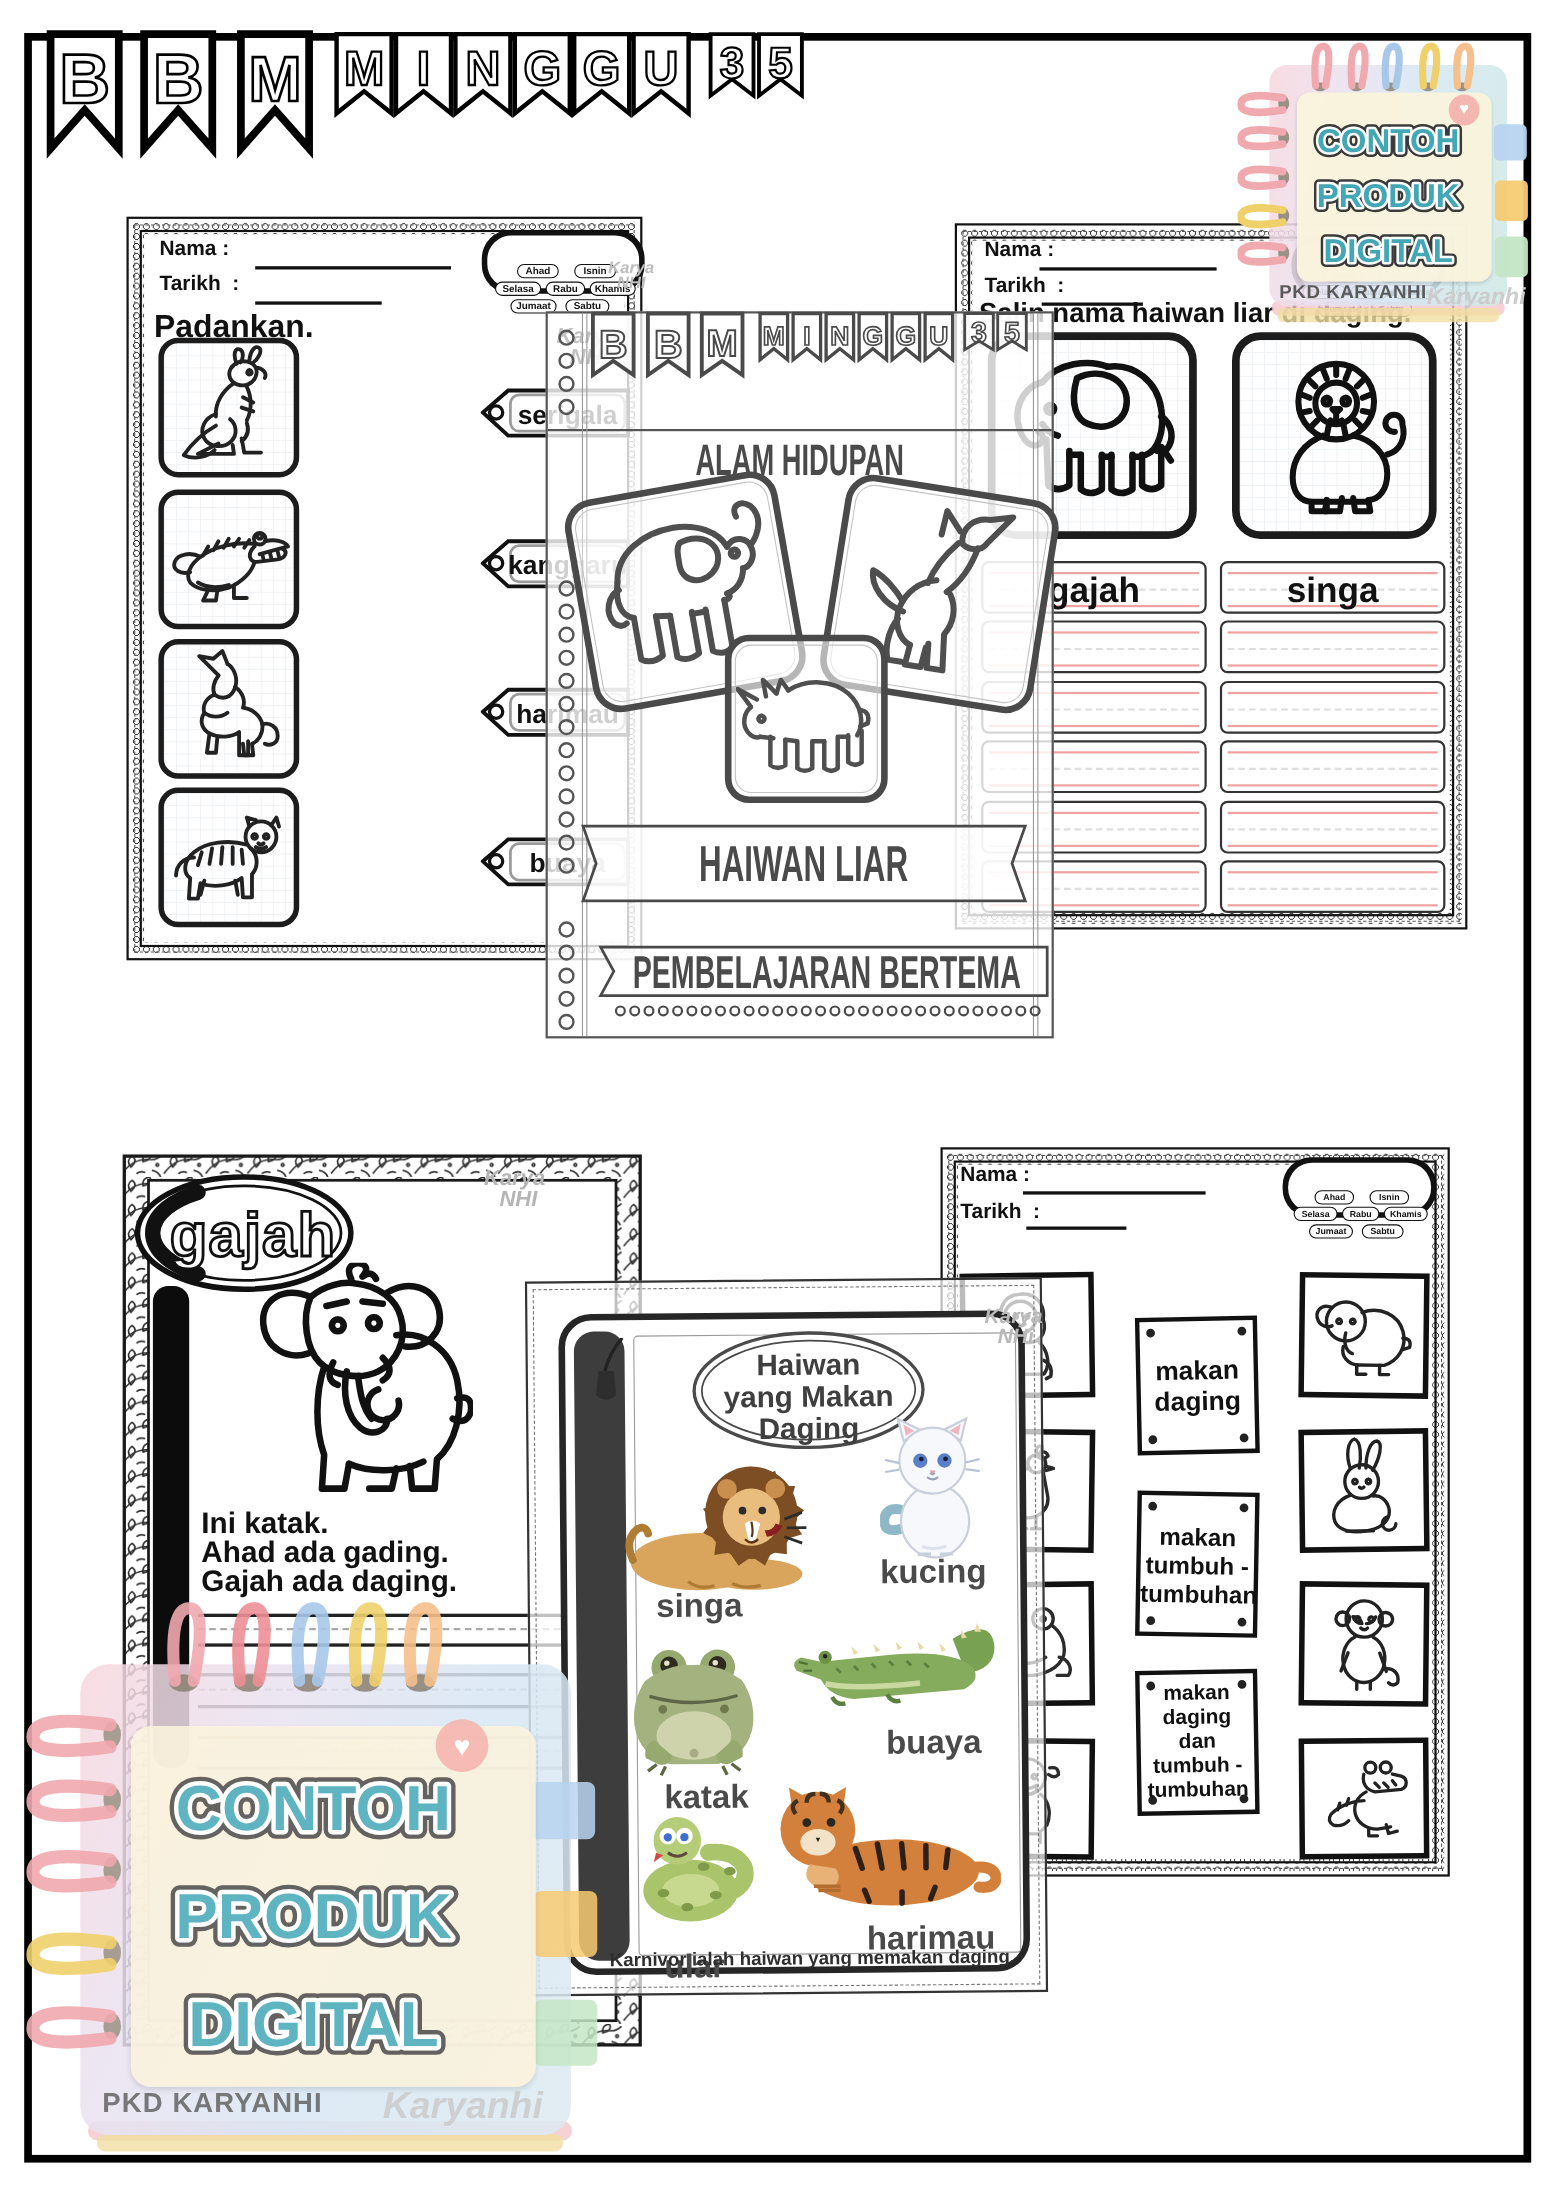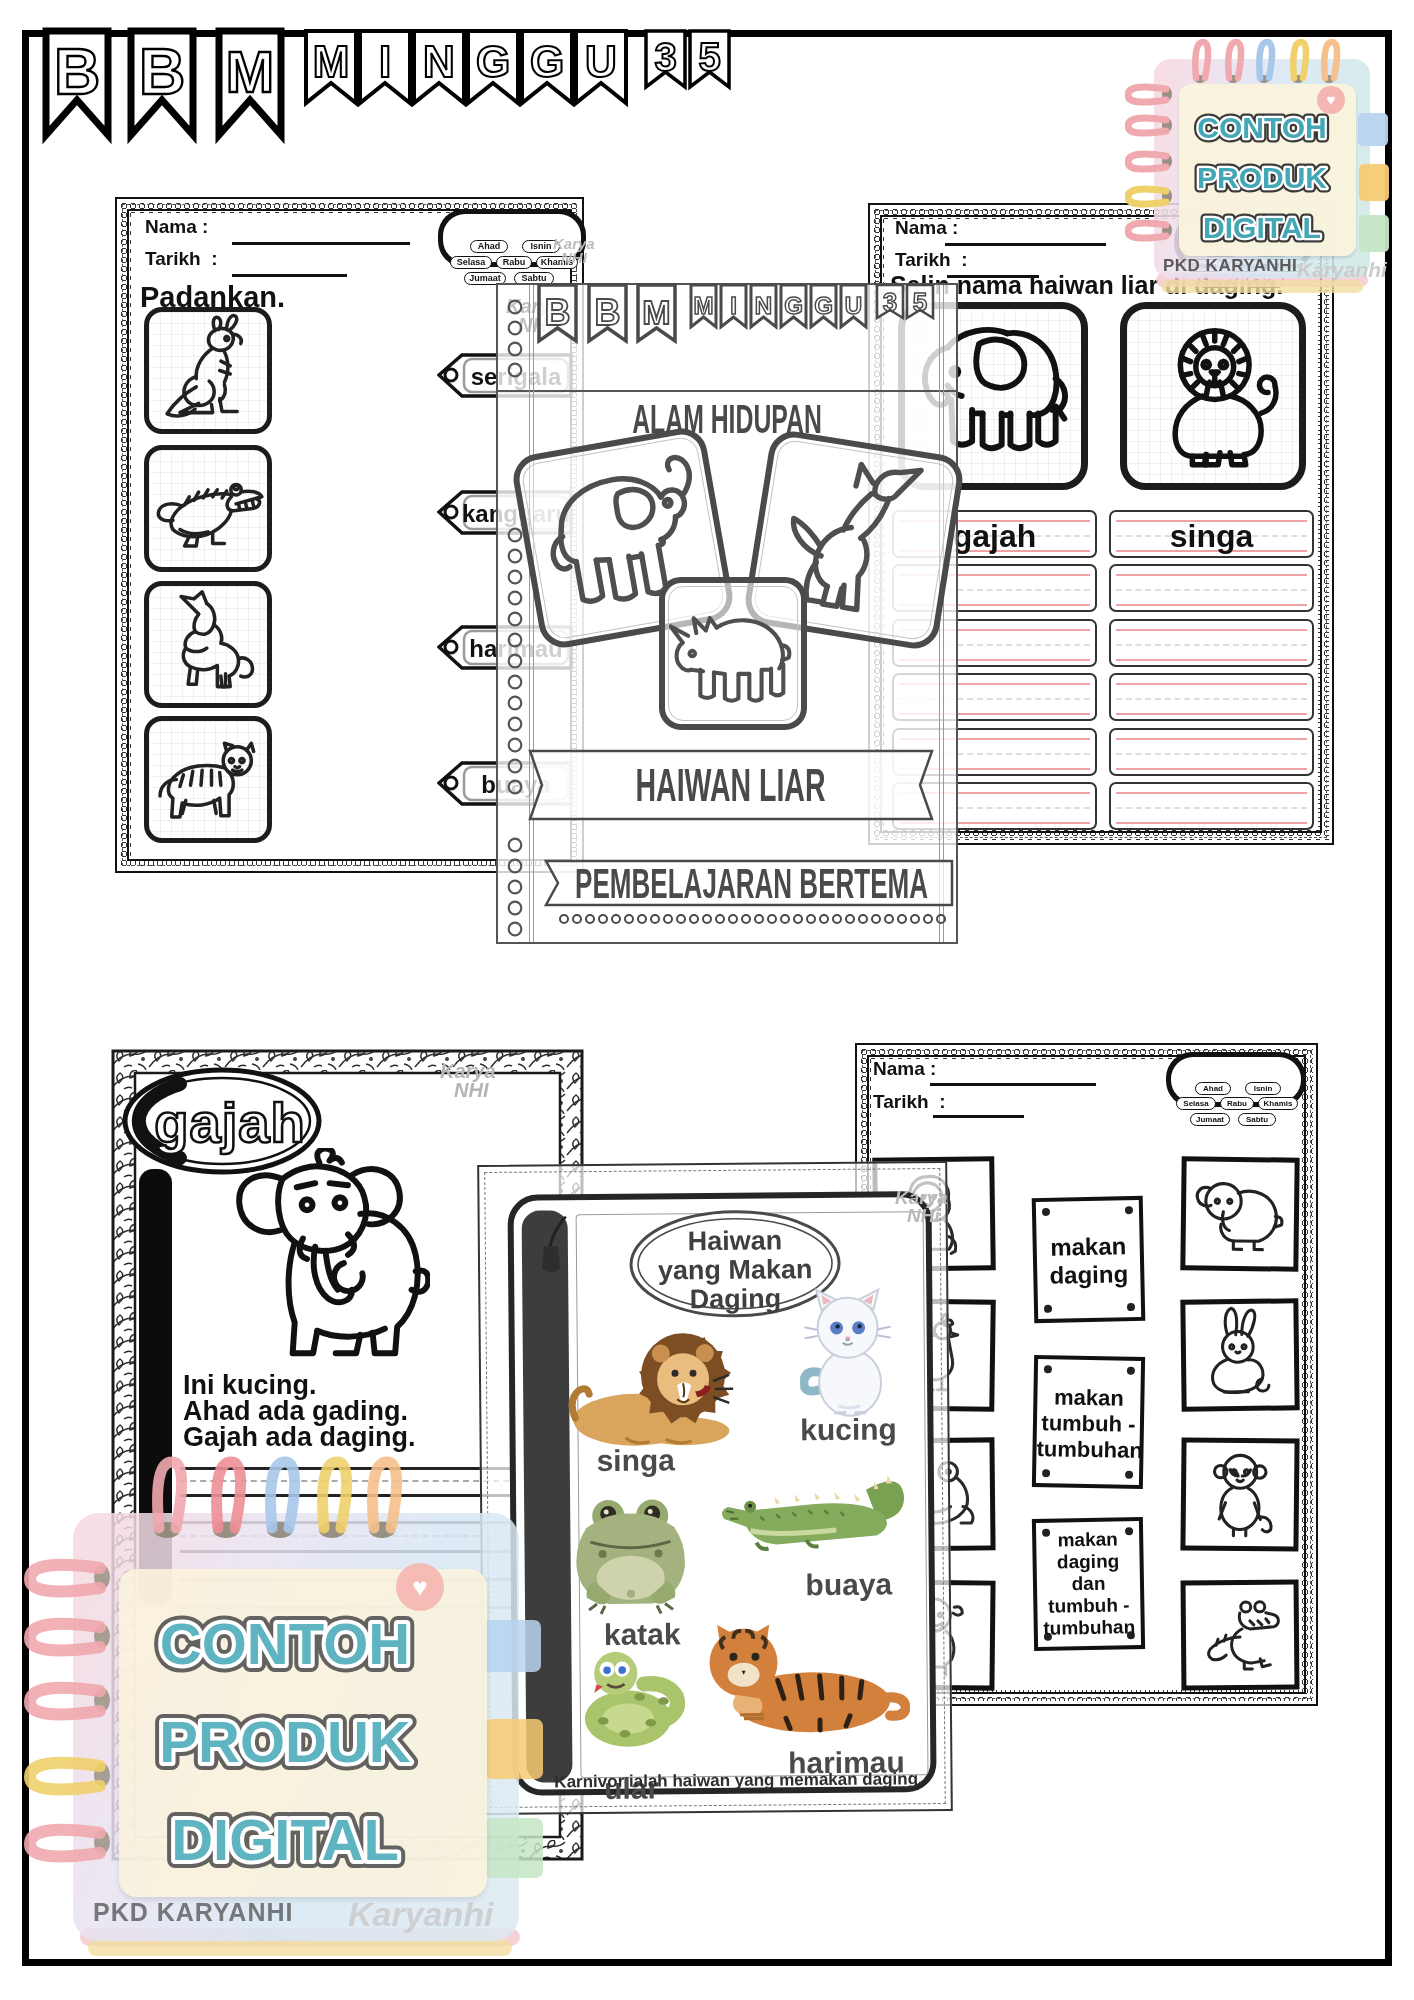--- a/index.html
+++ b/index.html
@@ -529,21 +529,21 @@
       <path d="M44 48 C42 58 44 68 50 73 C55 77 62 75 62 69"></path>
       <path d="M49 50 C50 58 51 64 55 69"></path>
       <path d="M66 32 C78 30 90 38 93 52 C96 66 92 80 84 87 l-1 13 -10 0 -1 -10"></path>
       <path d="M34 46 C30 58 30 74 34 85 l-1 15 10 0 2 -11"></path>
       <path d="M54 100 l10 0 2 -9"></path>
       <path d="M45 89 C54 93 68 93 78 88"></path>
       <path d="M93 60 q7 -2 6 6 q-2 6 -8 3"></path>
       <path d="M58 56 a7 7 0 1 0 9 5"></path>
     </svg>
 
-    <div class="abs lbl" style="left:73px;top:322px;font-size:27px;">Ini kucing.</div>
+    <div class="abs lbl" style="left:73px;top:322px;font-size:27px;">Ini katak.</div>
 
     <div class="abs lbl" style="left:73px;top:348px;font-size:27px;">Ahad ada gading.</div>
 
     <div class="abs lbl" style="left:73px;top:374px;font-size:27px;">Gajah ada daging.</div>
 
     <div class="abs" style="left:70px;top:419px;width:380px;height:2.5px;background:#222;"></div>
     <div class="abs" style="left:70px;top:432px;width:380px;border-top:2px dashed #aaa;"></div>
     <div class="abs" style="left:70px;top:446px;width:380px;height:2.5px;background:#222;"></div>
 
     <div class="abs" style="left:70px;top:473px;width:380px;height:2.5px;background:#222;"></div>

